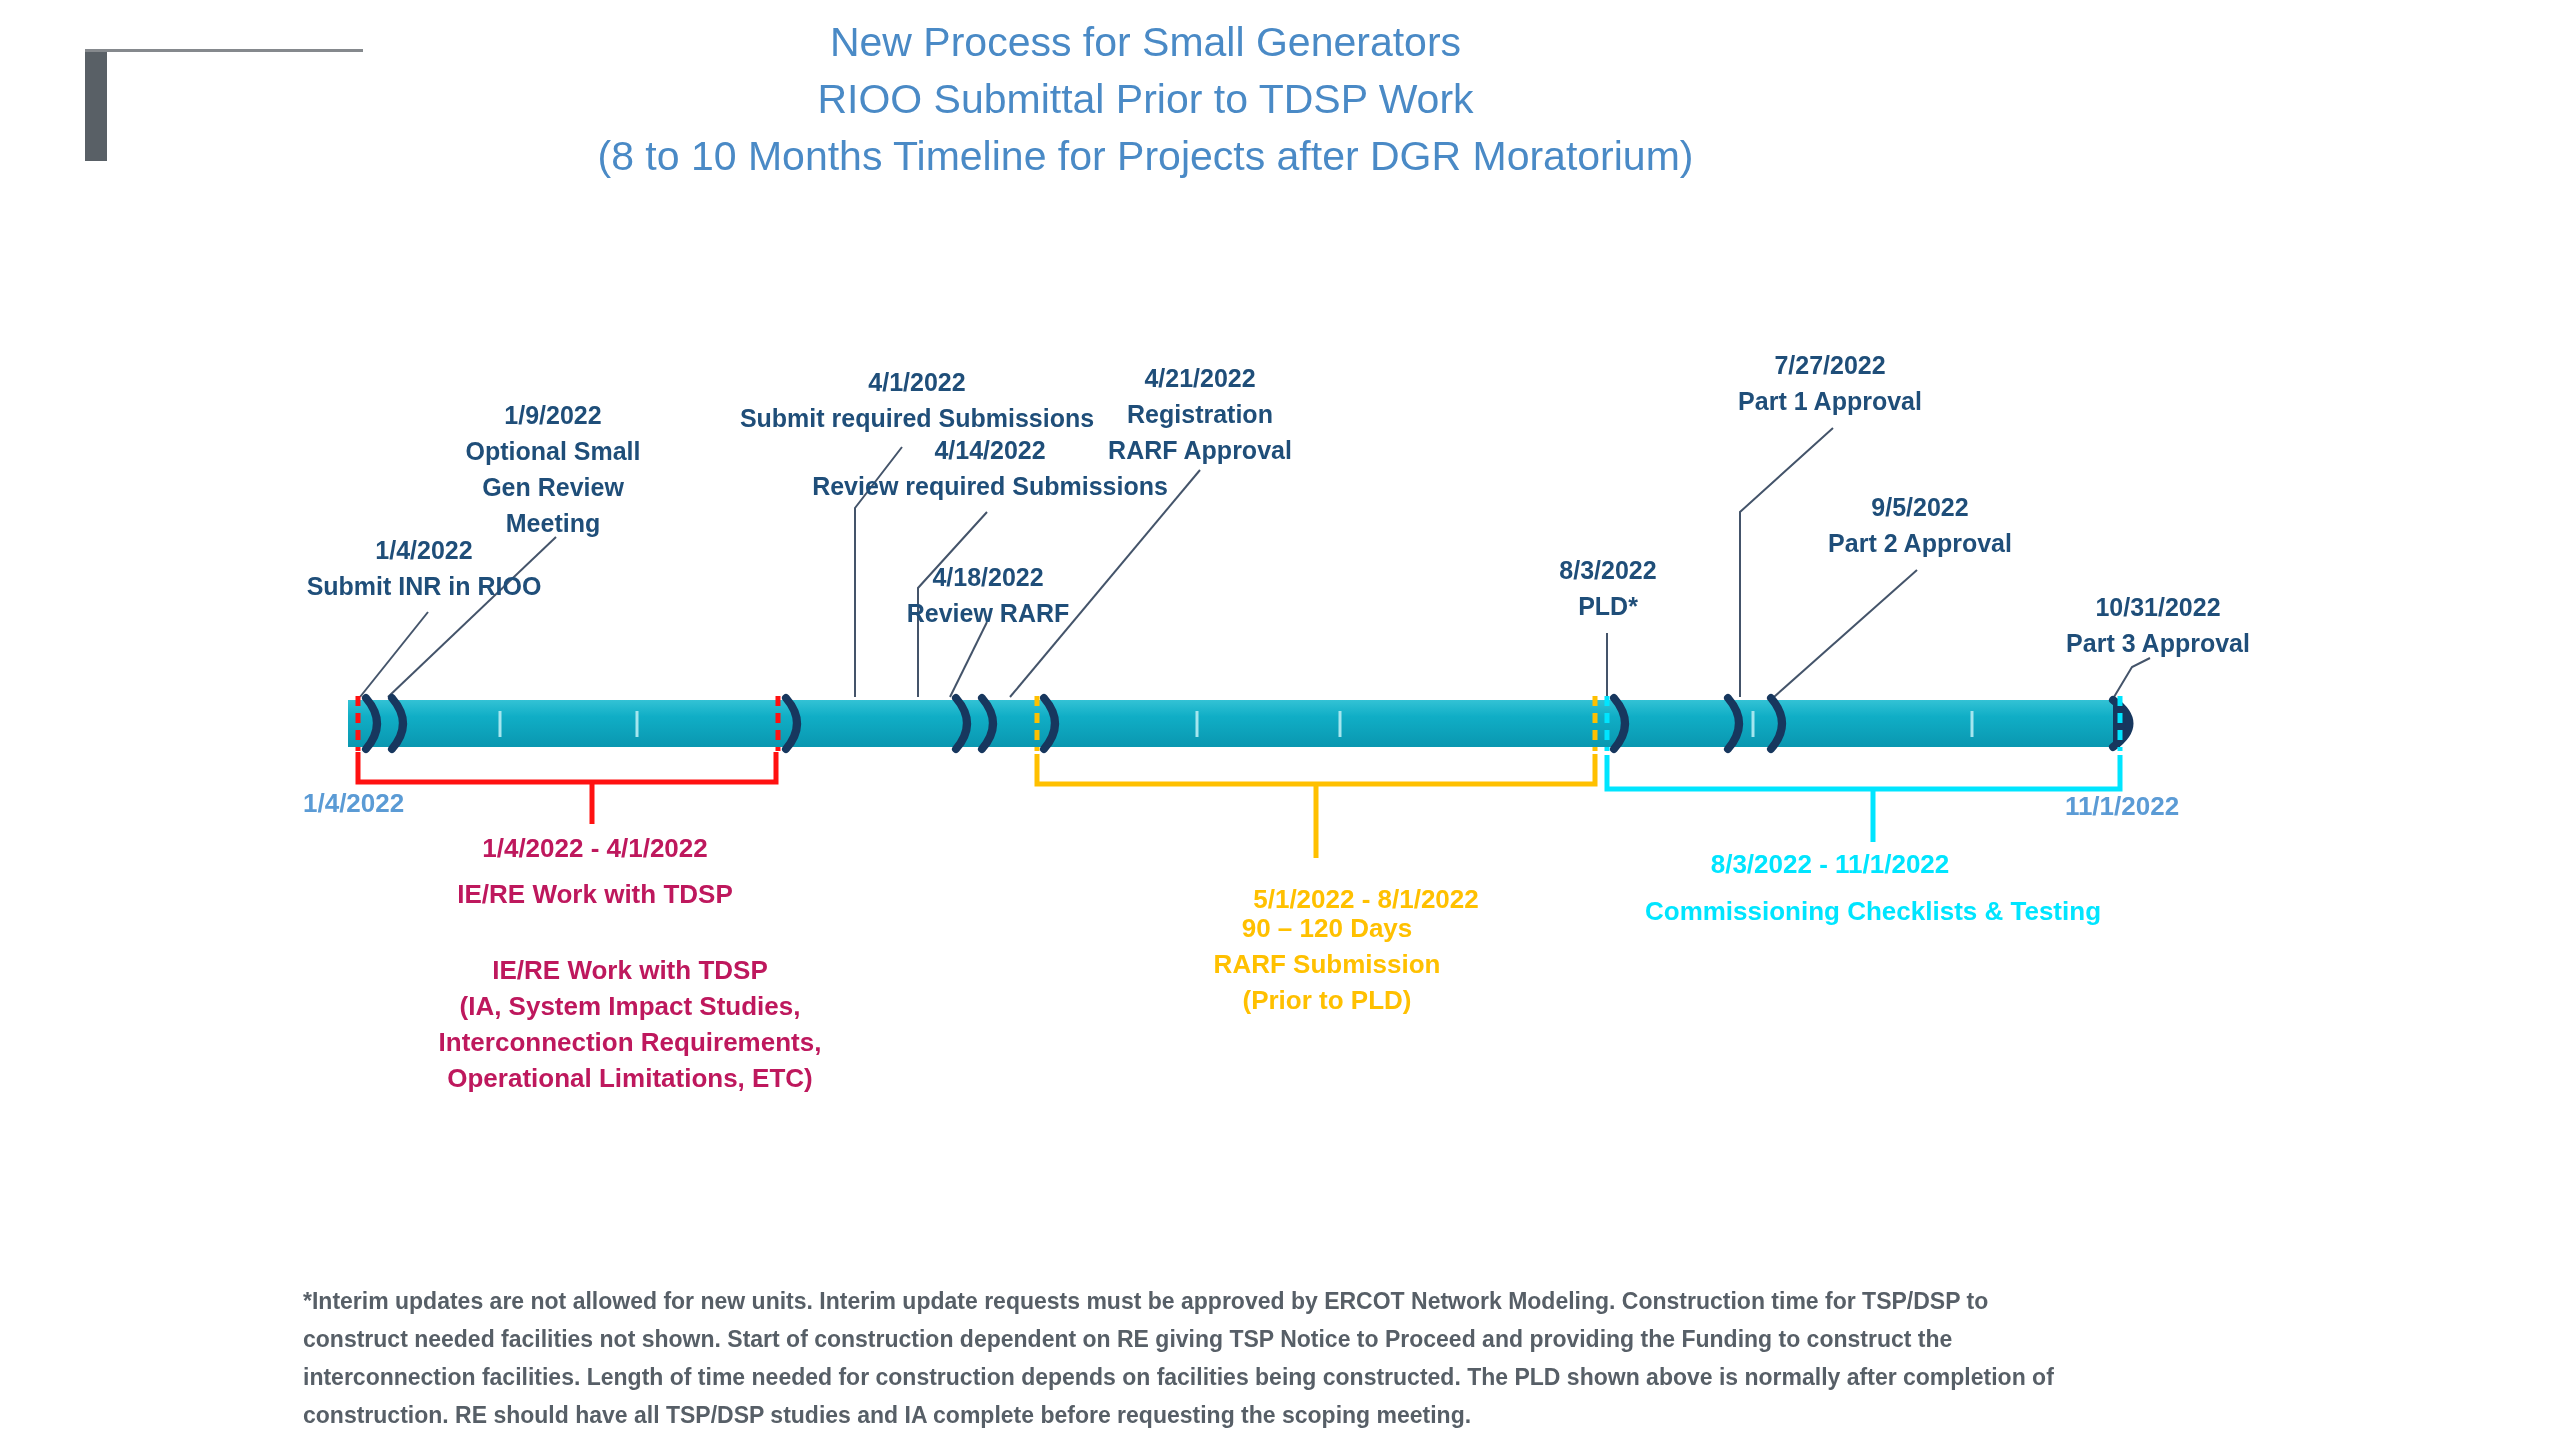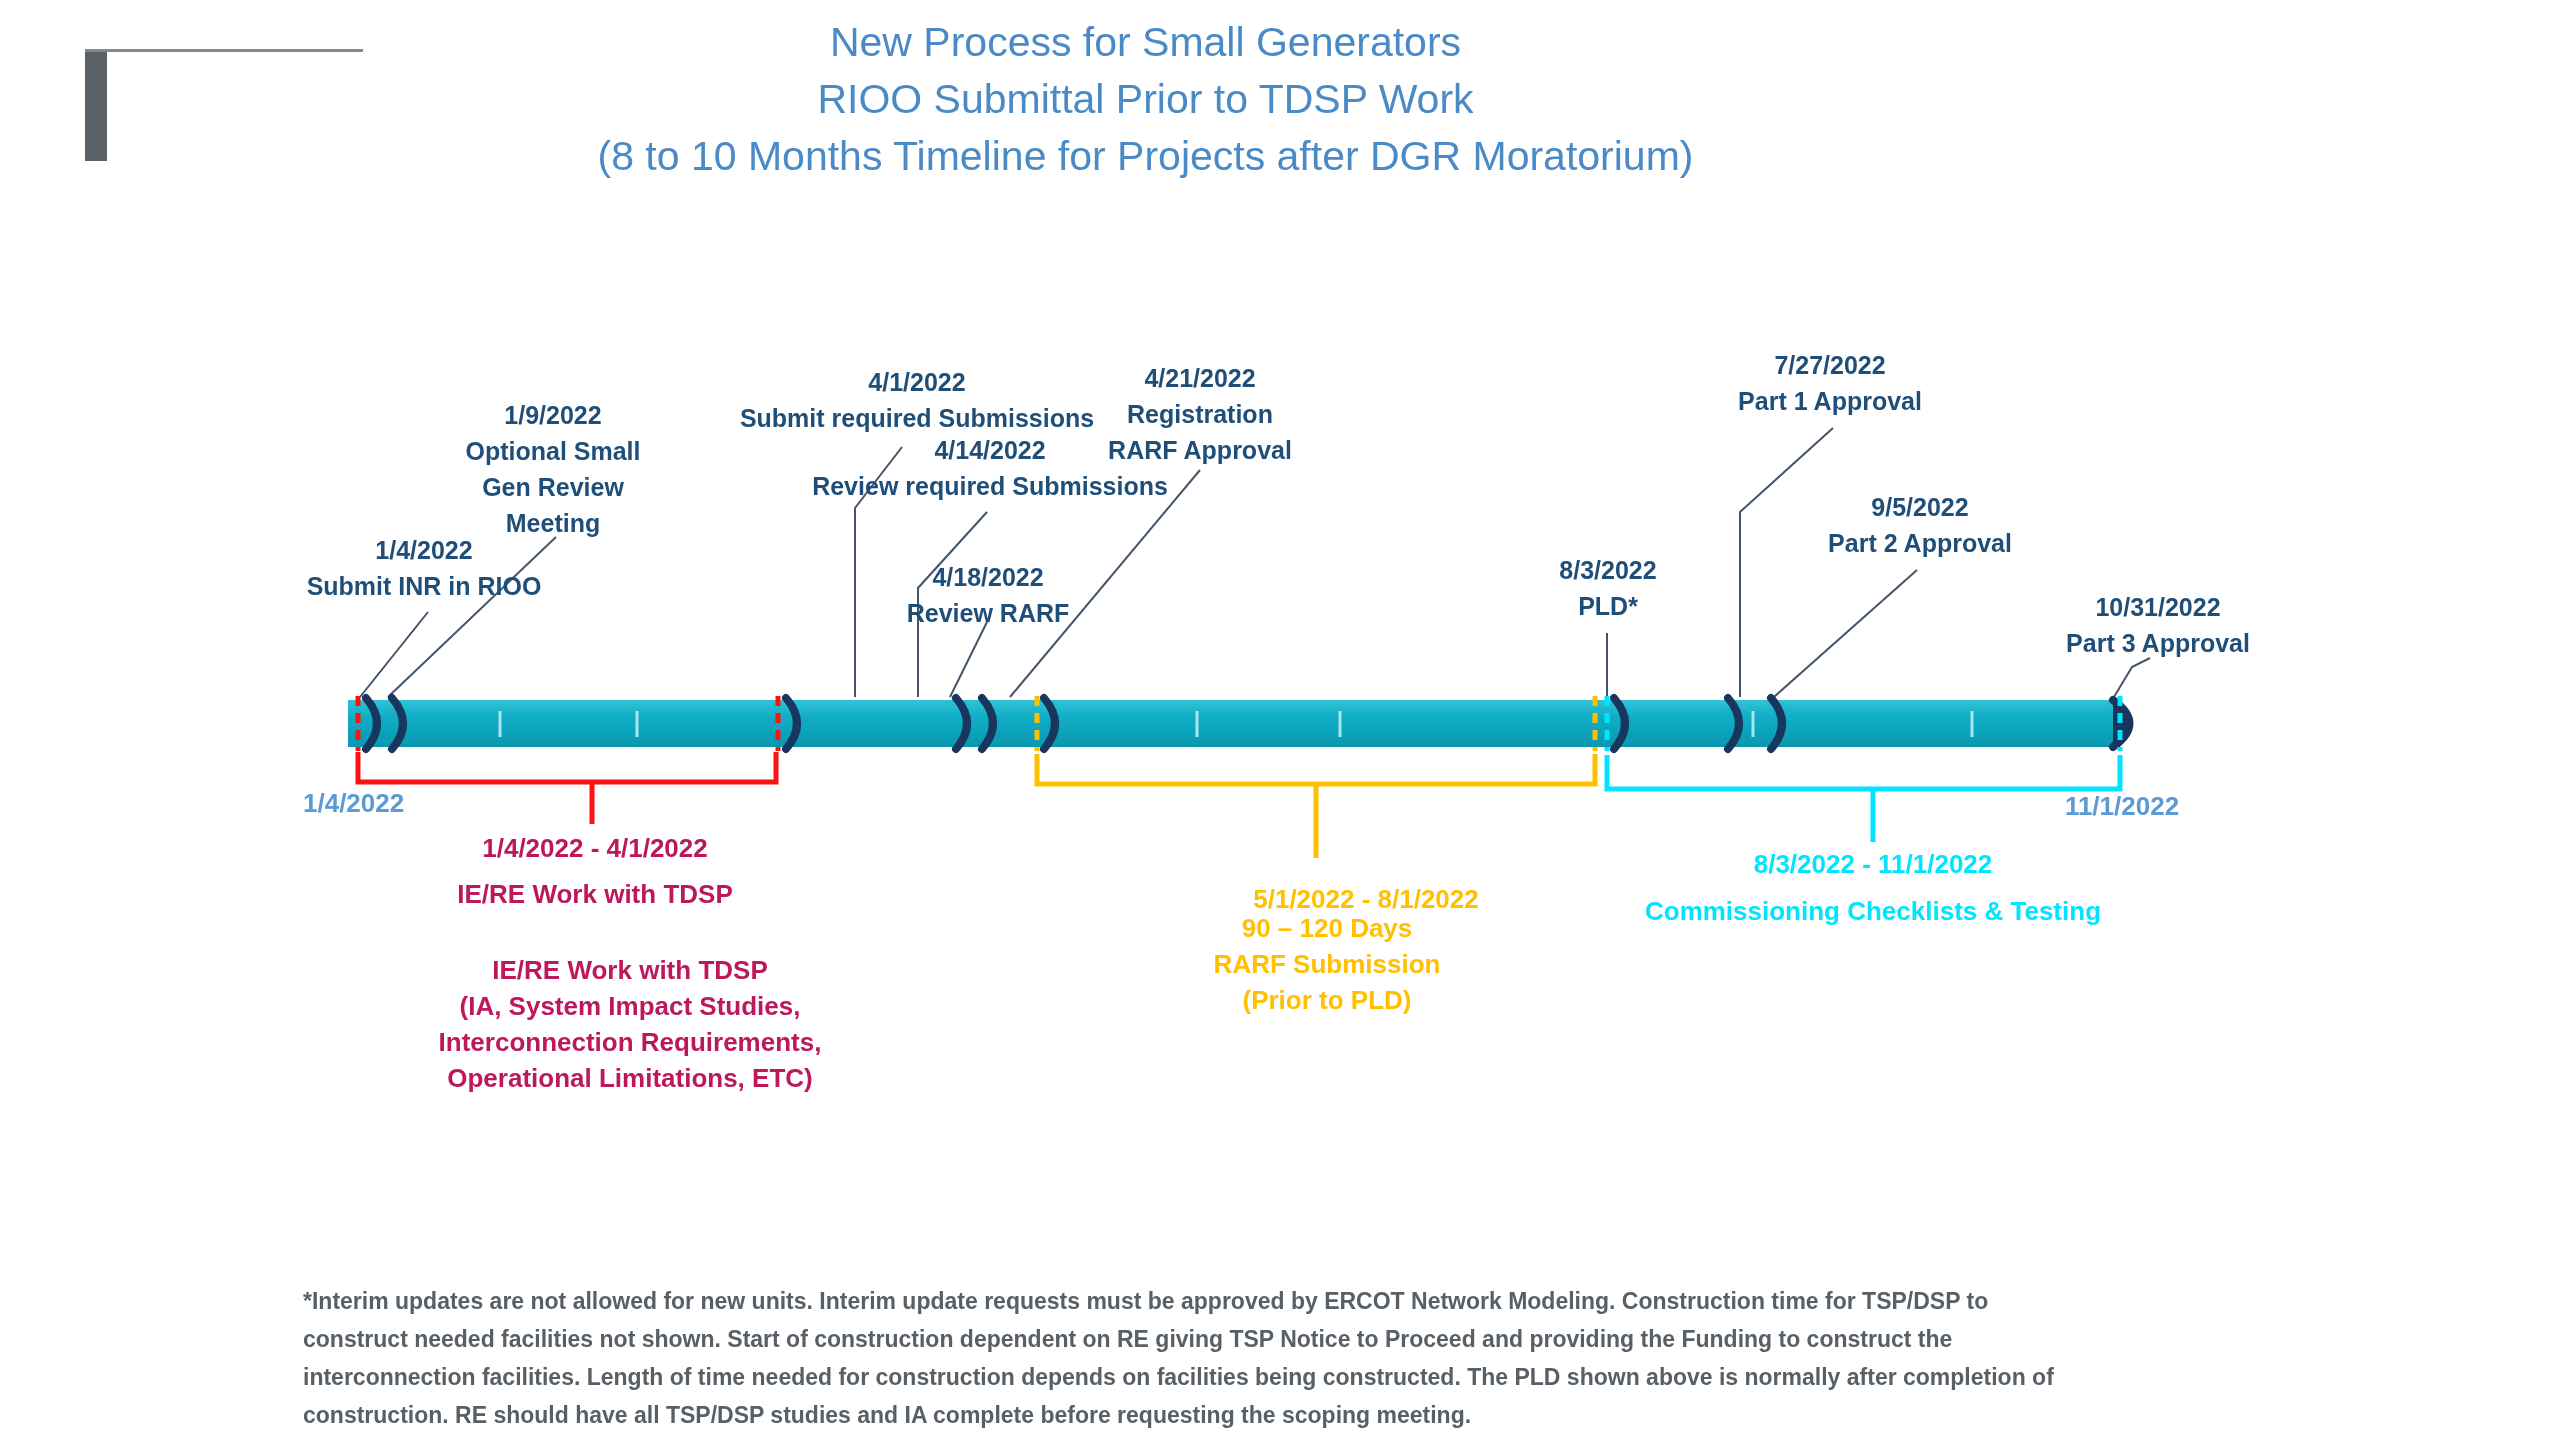--- a/index.html
+++ b/index.html
@@ -182,21 +182,21 @@
     <div>Operational Limitations, ETC)</div>
   </div>
 
   <div class="phase-label phase-orange" style="left:1366px;top:865px;margin-top:16px;">5/1/2022 - 8/1/2022</div>
   <div class="phase-label phase-orange" style="left:1327px;top:910px;">
     <div>90 – 120 Days</div>
     <div>RARF Submission</div>
     <div>(Prior to PLD)</div>
   </div>
 
-  <div class="phase-label phase-cyan" style="left:1873px;top:846px;">8/3/2022 - 11/1/2022</div>
+  <div class="phase-label phase-cyan" style="left:1830px;top:846px;">8/3/2022 - 11/1/2022</div>
   <div class="phase-label phase-cyan" style="left:1873px;top:893px;">Commissioning Checklists &amp; Testing</div>
 
   <div class="footnote">
     <div>*Interim updates are not allowed for new units. Interim update requests must be approved by ERCOT Network Modeling.  Construction time for TSP/DSP to</div>
     <div>construct needed facilities not shown.  Start of construction dependent on RE giving TSP Notice to Proceed and providing the Funding to construct the</div>
     <div>interconnection facilities.  Length of time needed for construction depends on facilities being constructed.  The PLD shown above is normally after completion of</div>
     <div>construction.  RE should have all TSP/DSP studies and IA complete before requesting the scoping meeting.</div>
   </div>
 
   <div class="page-num">17</div>

